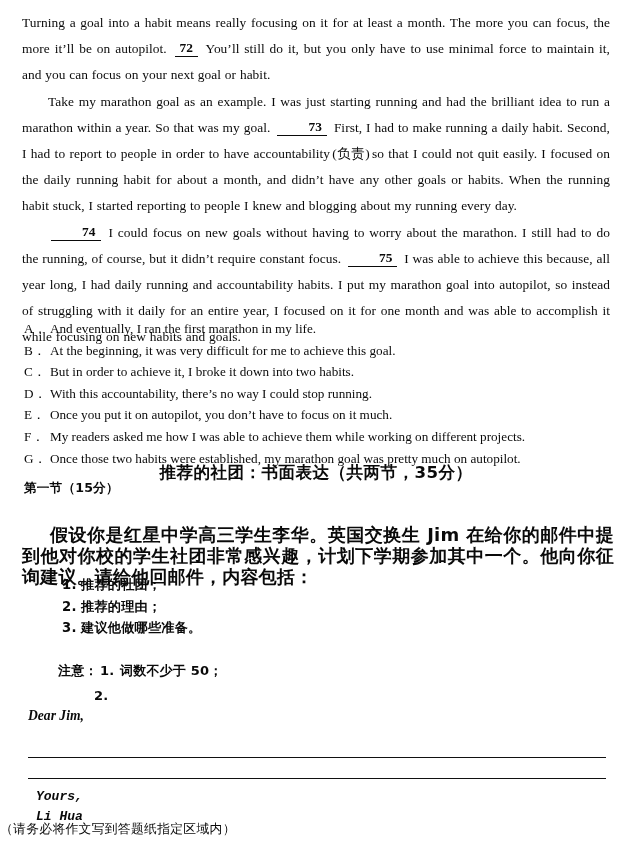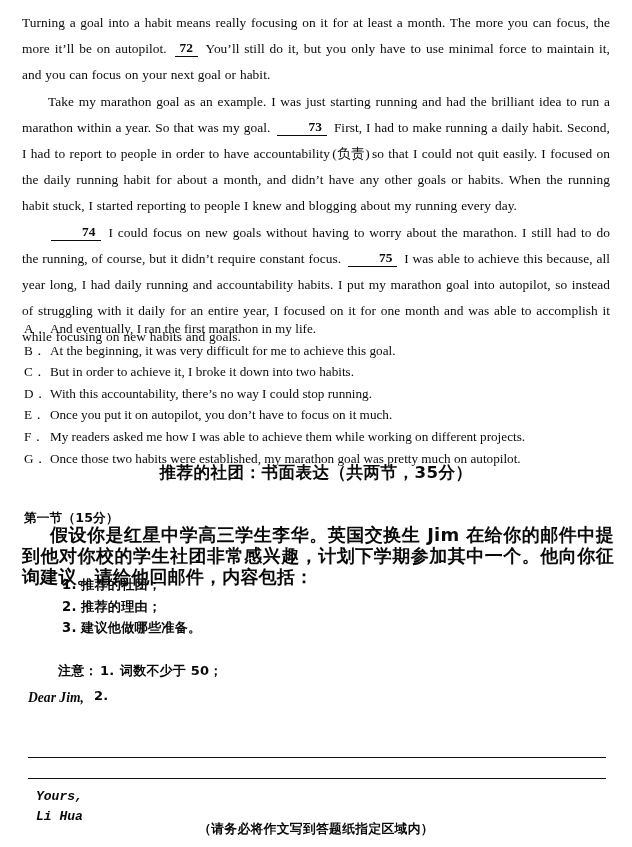--- a/index.html
+++ b/index.html
@@ -85,21 +85,21 @@
     font-family: "DejaVu Sans", "Liberation Sans", sans-serif;
     font-weight: 700;
     font-size: 16.6px;
     letter-spacing: 0.4px;
   }
 
   
   .subsection-label {
     position: absolute;
     left: 24px;
-    top: 510px;
+    top: 480px;
     font-family: "DejaVu Sans", "Liberation Sans", sans-serif;
     font-weight: 700;
     font-size: 12.6px;
     letter-spacing: 0.2px;
   }
 
   .cn-block {
     position: absolute;
     left: 22px;
     top: 524px;
@@ -157,21 +157,21 @@
     flex: 0 0 20px;
   }
   .notice-row.second {
     padding-left: 36px;
   }
 
   
   .salutation {
     position: absolute;
     left: 28px;
-    top: 690px;
+    top: 708px;
     font-family: "Liberation Serif", "DejaVu Serif", serif;
     font-style: italic;
     font-weight: 600;
     font-size: 13.6px;
   }
 
   .write-line {
     position: absolute;
     left: 28px;
     width: 578px;
@@ -190,23 +190,22 @@
     font-weight: 600;
     font-size: 13px;
     line-height: 19.5px;
   }
 
   .footer-note {
     position: absolute;
     left: 0;
     right: 0;
     top: 821px;
-    text-align: center;
-    font-family: "DejaVu Sans", "Liberation Sans", sans-serif;
-    font-weight: 700;
+    font-family: "DejaVu Sans", "Liberation Sans", sans-serif;
+    font-weight: 400;
     font-size: 12.8px;
     letter-spacing: 0.3px;
   }
 </style>
 </head>
 <body>
 
 <div class="page">
 
   <div class="passage">

